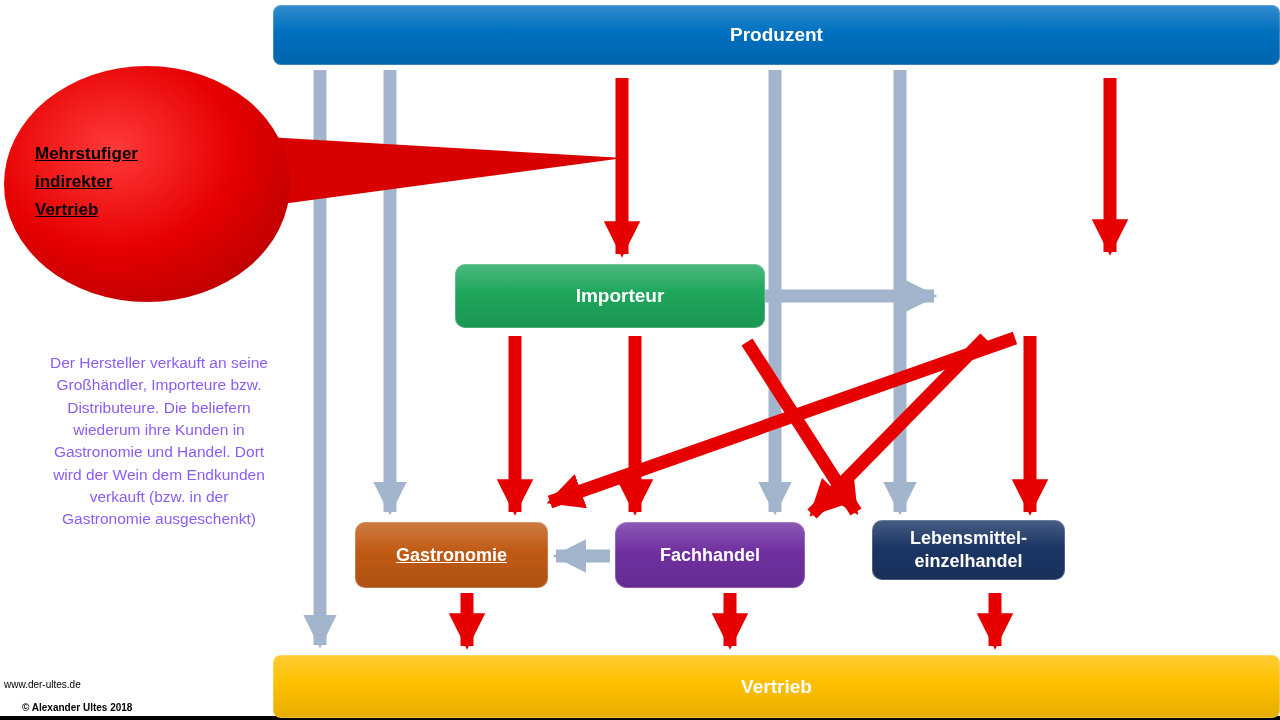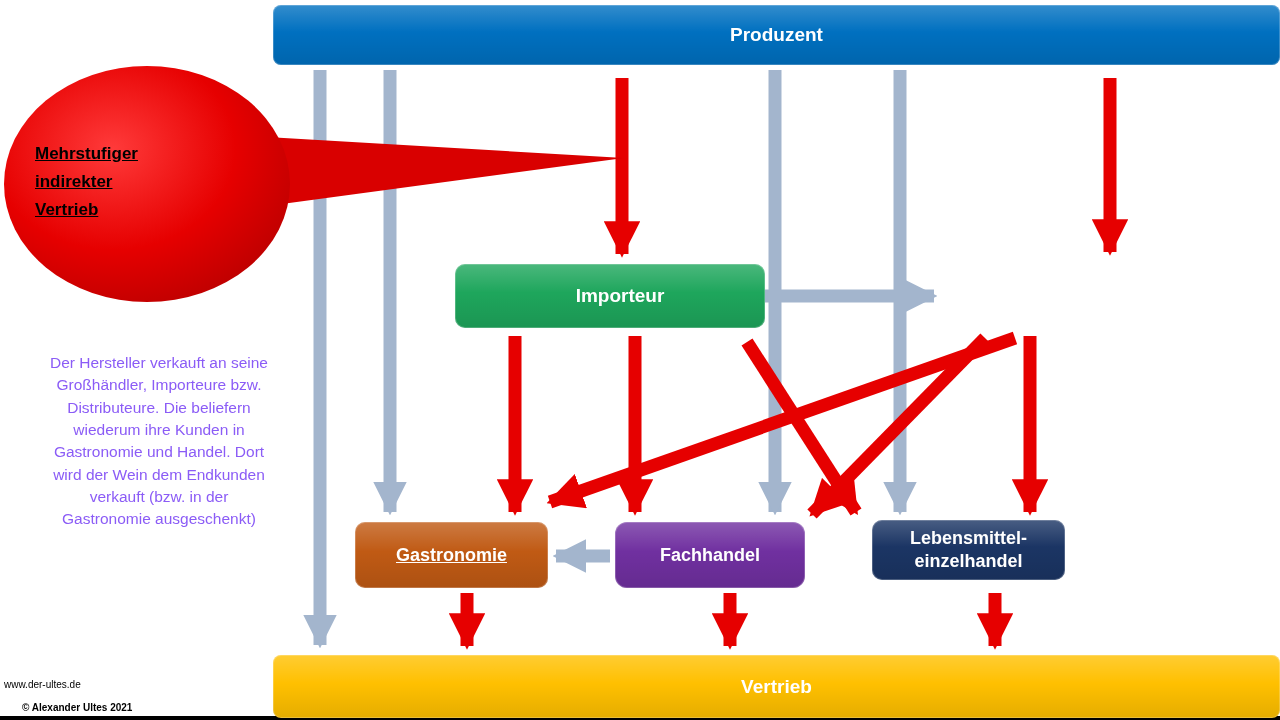--- a/index.html
+++ b/index.html
@@ -99,15 +99,15 @@
   <div id="description">Der Hersteller verkauft an seine
 Großhändler, Importeure bzw.
 Distributeure. Die beliefern
 wiederum ihre Kunden in
 Gastronomie und Handel. Dort
 wird der Wein dem Endkunden
 verkauft (bzw. in der
 Gastronomie ausgeschenkt)</div>
 
   <div id="site">www.der-ultes.de</div>
-  <div id="copyright">© Alexander Ultes 2021</div>
+  <div id="copyright">© Alexander Ultes 2018</div>
 
 </div>
 
 </body></html>

